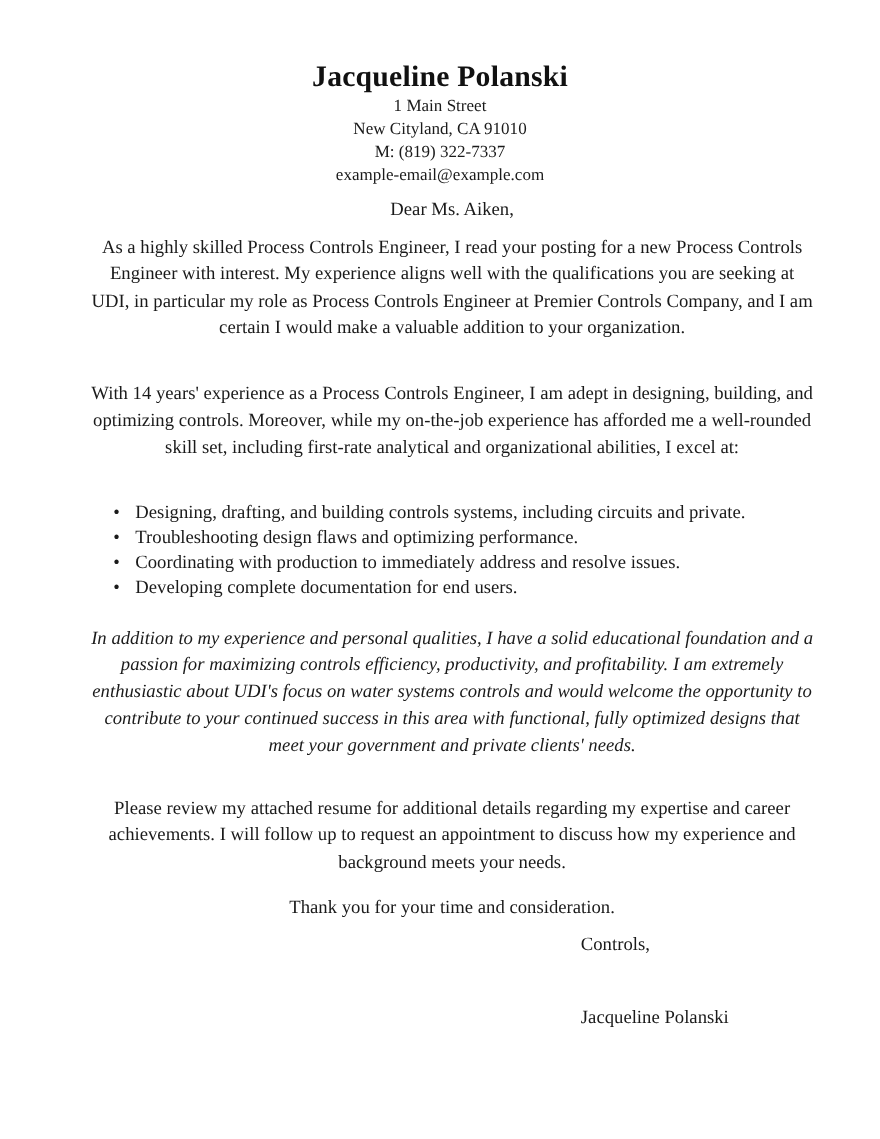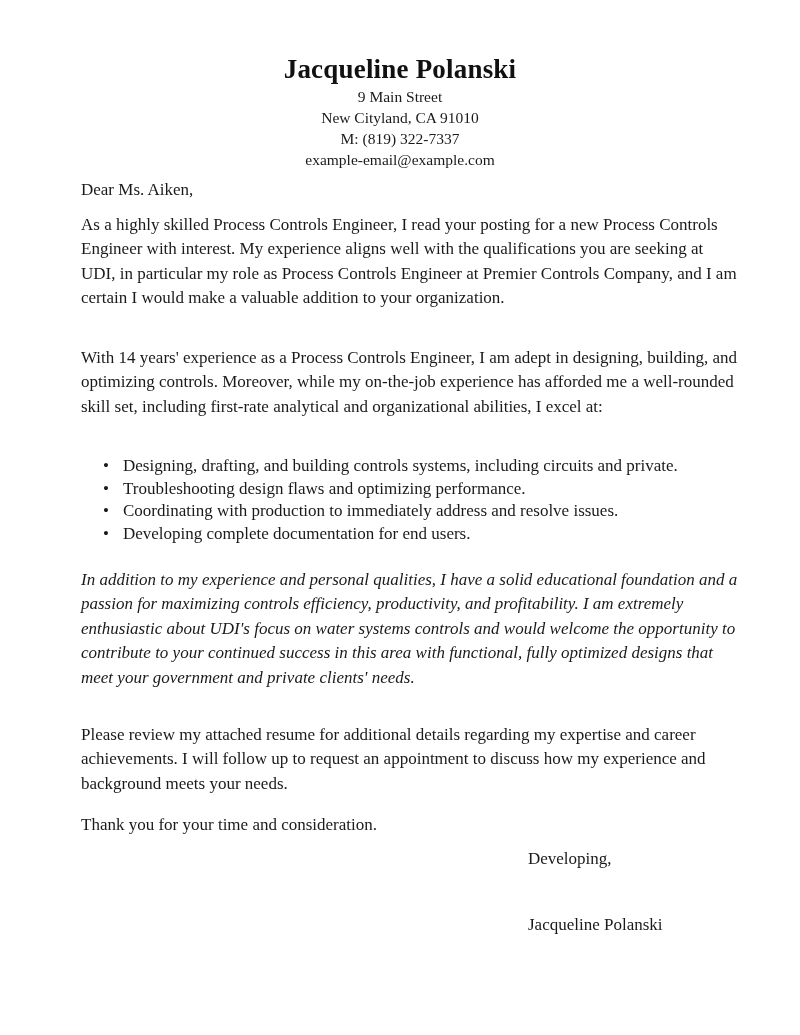--- a/index.html
+++ b/index.html
@@ -38,20 +38,21 @@
       line-height: 21px;
       color: #1a1a1a;
     }
     .body-text {
       position: absolute;
       left: 81px;
       width: 660px;
       font-size: 17px;
       line-height: 24.4px;
       color: #1a1a1a;
+      text-align: center;
     }
     .salutation { top: 178px; }
     .para1 { top: 213px; }
     .para2 { top: 346px; }
     .bullets {
       position: absolute;
       left: 81px;
       top: 455px;
       width: 680px;
       margin: 0;
@@ -83,21 +84,21 @@
     .sincerely { top: 847px; }
     .signature { top: 913px; }
   </style>
 </head>
 <body>
 
 <div class="page">
 
   <div class="header">
     <div class="name">Jacqueline Polanski</div>
-    <div class="contact-line">9 Main Street</div>
+    <div class="contact-line">1 Main Street</div>
     <div class="contact-line">New Cityland, CA 91010</div>
     <div class="contact-line">M: (819) 322-7337</div>
     <div class="contact-line">example-email@example.com</div>
   </div>
 
   <div class="body-text salutation">Dear Ms. Aiken,</div>
 
   <div class="body-text para1">As a highly skilled Process Controls Engineer, I read your posting for a new Process Controls Engineer with interest. My experience aligns well with the qualifications you are seeking at UDI, in particular my role as Process Controls Engineer at Premier Controls Company, and I am certain I would make a valuable addition to your organization.</div>
 
   <div class="body-text para2">With 14 years' experience as a Process Controls Engineer, I am adept in designing, building, and optimizing controls. Moreover, while my on-the-job experience has afforded me a well-rounded skill set, including first-rate analytical and organizational abilities, I excel at:</div>
@@ -120,17 +121,17 @@
       <span>Developing complete documentation for end users.</span>
     </li>
   </ul>
 
   <div class="body-text para3">In addition to my experience and personal qualities, I have a solid educational foundation and a passion for maximizing controls efficiency, productivity, and profitability. I am extremely enthusiastic about UDI's focus on water systems controls and would welcome the opportunity to contribute to your continued success in this area with functional, fully optimized designs that meet your government and private clients' needs.</div>
 
   <div class="body-text para4">Please review my attached resume for additional details regarding my expertise and career achievements. I will follow up to request an appointment to discuss how my experience and background meets your needs.</div>
 
   <div class="body-text para5">Thank you for your time and consideration.</div>
 
-  <div class="closing sincerely">Developing,</div>
+  <div class="closing sincerely">Controls,</div>
 
   <div class="closing signature">Jacqueline Polanski</div>
 
 </div>
 
 </body></html>

